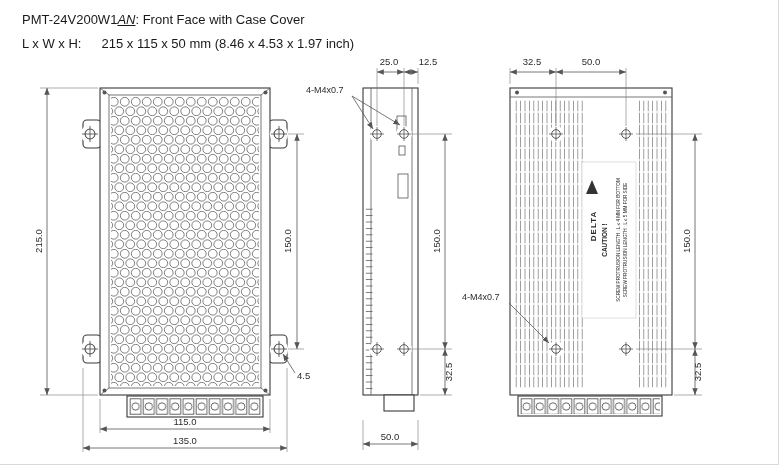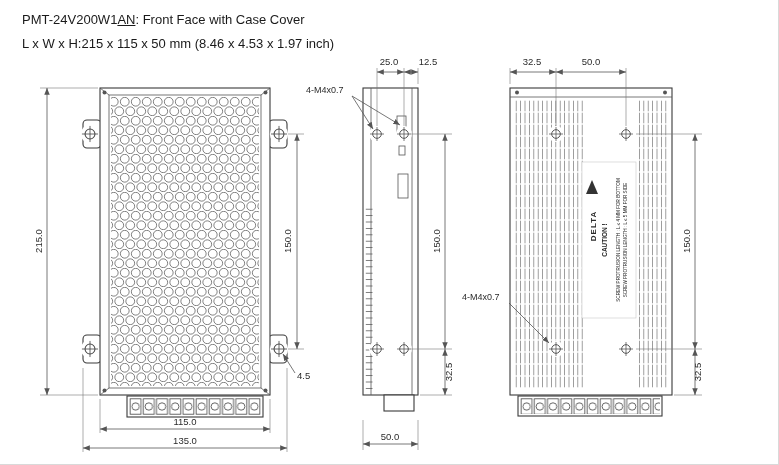--- a/index.html
+++ b/index.html
@@ -3,23 +3,23 @@
 <meta charset="utf-8">
 <style>
   html,body{margin:0;padding:0;background:#fff;}
   body{
     width:779px;height:465px;position:relative;overflow:hidden;
     font-family:"Liberation Sans", sans-serif;color:#1a1a1a;
   }
   .page{position:absolute;inset:0;border-right:1px solid #d9d9d9;border-bottom:1px solid #d9d9d9;}
   .header{position:absolute;top:13px;left:22px;font-size:13px;line-height:1.15;}
   .size-line{margin-top:9px;}
-  .u{text-decoration:underline;}
+  .u{text-decoration:underline;font-style:italic;}
   .b{font-weight:normal;}
-  .size-line span + span{margin-left:0;}
+  .size-line span + span{margin-left:20px;}
   svg{position:absolute;top:0;left:0;}
   svg text{font-family:"Liberation Sans", sans-serif;fill:#2b2b2b;}
   .dimtxt{font-size:9.5px;}
   .notetxt{font-size:9px;}
   .outline{fill:#fff;stroke:#3a3a3a;stroke-width:1.1;}
   .thin{fill:none;stroke:#555;stroke-width:0.8;}
   .ext{stroke:#777;stroke-width:0.6;}
   .dim{stroke:#555;stroke-width:0.8;fill:none;}
 </style>
 </head>

